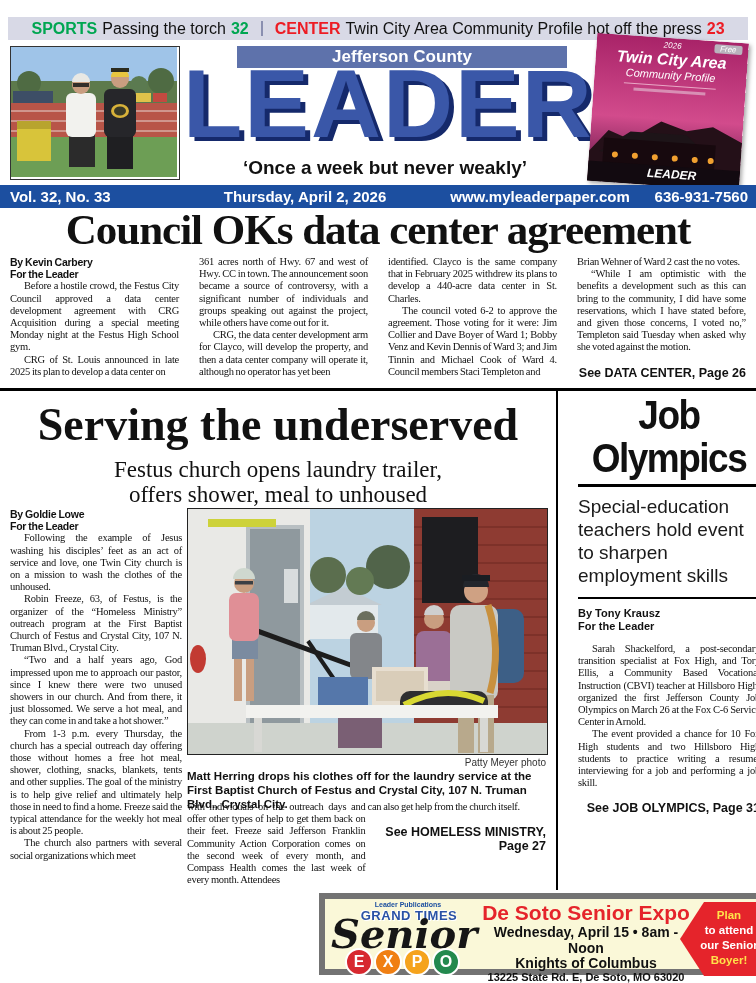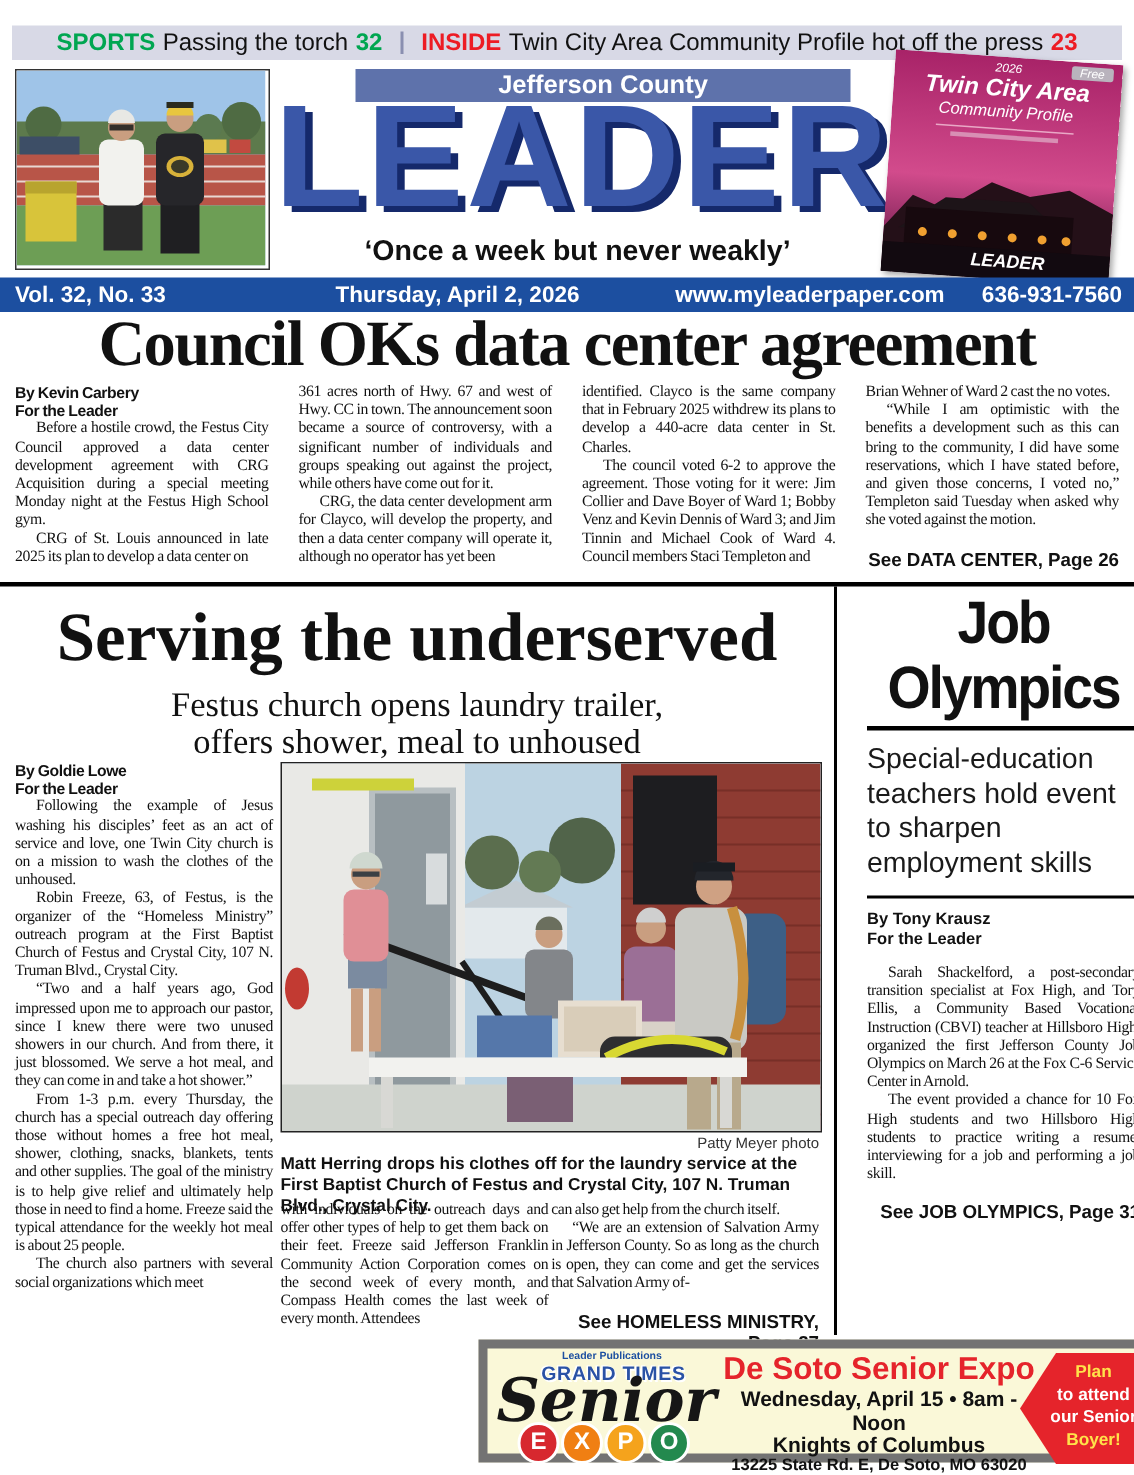--- a/index.html
+++ b/index.html
@@ -127,21 +127,21 @@
 </head>
 <body>
 
 <div id="page">
 
   <div class="teaser">
     <span class="t-green">SPORTS</span>
     <span class="gap">Passing the torch</span>
     <span class="t-green">32</span>
     <span class="t-sep"></span>
-    <span class="t-red">INSIDE</span>
+    <span class="t-red">CENTER</span>
     <span class="gap">Twin City Area Community Profile hot off the press</span>
     <span class="t-red">23</span>
   </div>
 
   <div class="mast-photo">
     <svg width="166" height="130" viewBox="0 0 166 130">
       <rect width="166" height="130" fill="#9fc4e8"></rect>
       <rect y="34" width="166" height="22" fill="#5d7a4c"></rect>
       <circle cx="18" cy="36" r="12" fill="#4f6b43"></circle>
         <circle cx="150" cy="34" r="13" fill="#4f6b43"></circle>
@@ -349,21 +349,20 @@
 
   <div class="photo-credit">Patty Meyer photo</div>
   <div class="caption">Matt Herring drops his clothes off for the laundry service at the First Baptist Church of Festus and Crystal City, 107 N. Truman Blvd., Crystal City.</div>
 
   <div class="bottom-cols">
     <div class="col body">
       <p>with individuals on the outreach days and offer other types of help to get them back on their feet. Freeze said Jefferson Franklin Community Action Corporation comes on the second week of every month, and Compass Health comes the last week of every month. Attendees</p>
     </div>
     <div class="col body">
       <p>can also get help from the church itself.</p>
-      <p class="indent">“We are an extension of Salvation Army in Jefferson County. So as long as the church is open, they can come and get the services that Salvation Army of-</p>
       <div class="jump">See HOMELESS MINISTRY, Page 27</div>
     </div>
   </div>
 
   <div class="side-story">
     <h3 class="side-headline">
       <span>Job</span><br>
       <span>Olympics</span>
     </h3>
     <hr class="side-rule">

